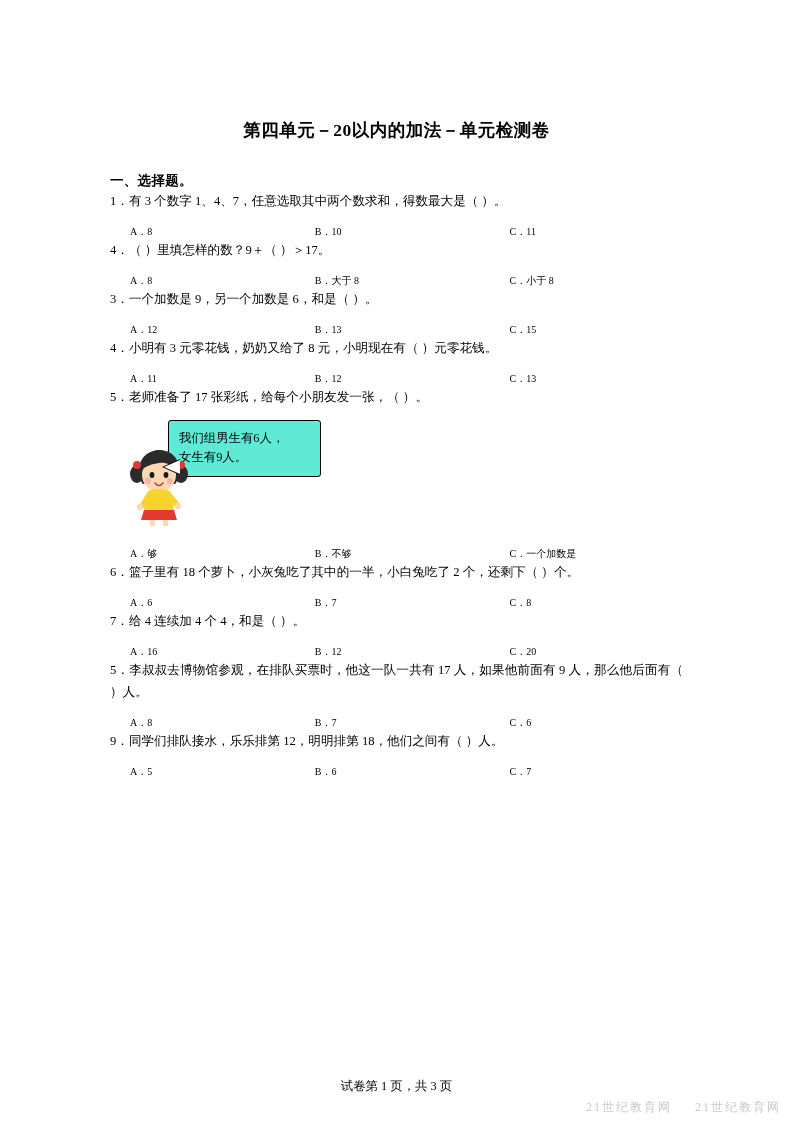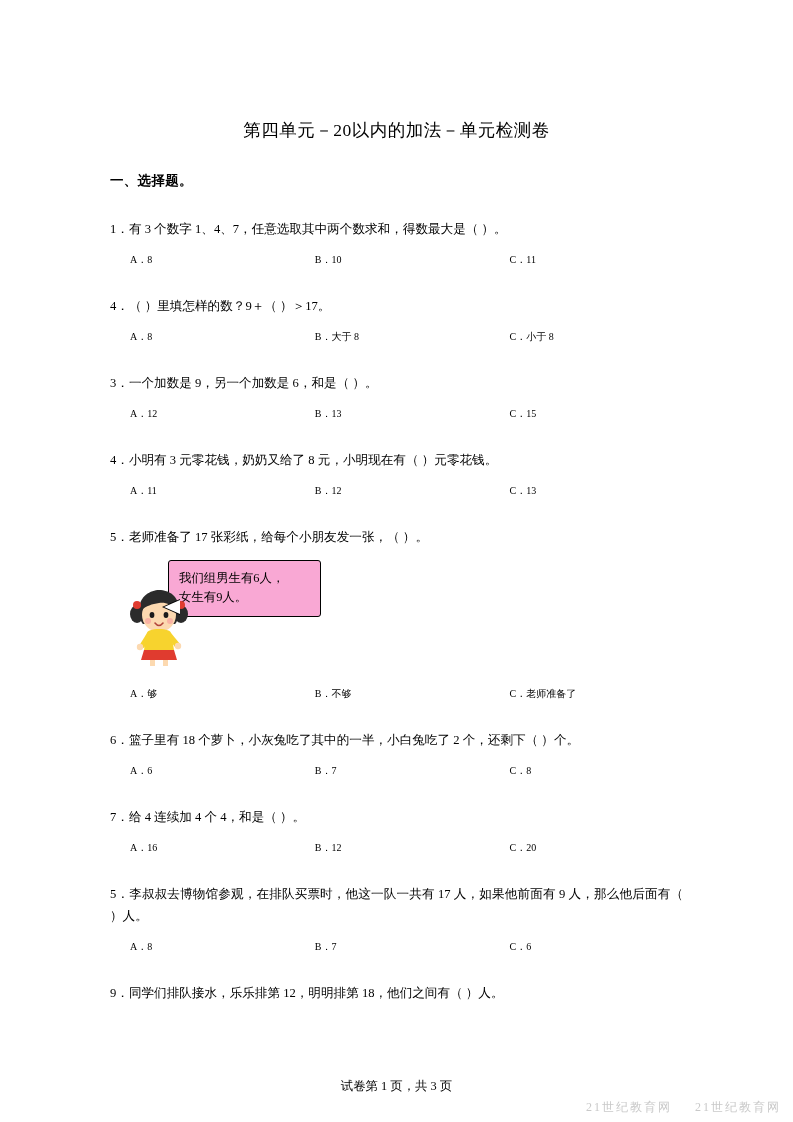--- a/index.html
+++ b/index.html
@@ -20,32 +20,32 @@
     left: 0; top: 0;
     width: 793px;
     height: 1122px;
     box-sizing: border-box;
     padding: 0 110px;
   }
   .doc-title {
     margin-top: 118px;
     text-align: center;
     font-size: 17.5px;
-    font-weight: normal;
+    font-weight: bold;
     letter-spacing: 0.5px;
     font-family: "Liberation Serif", "DejaVu Serif", serif;
   }
   .section-head {
     margin-top: 30px;
     font-size: 13.5px;
     font-weight: bold;
     letter-spacing: 0.3px;
   }
   .q {
-    margin-top: 28px;
+    margin-top: 0;
     font-size: 12.6px;
     line-height: 1.75;
     text-align: justify;
   }
   .opts {
     margin-top: 13px;
     font-size: 10px;
     display: flex;
     width: 100%;
   }
@@ -62,21 +62,21 @@
     position: relative;
     height: 118px;
     margin-top: 8px;
   }
   .bubble {
     position: absolute;
     left: 58px;
     top: 4px;
     width: 132px;
     border: 1.3px solid #000;
-    background: #f9a8d4;
+    background: #5eead4;
     border-radius: 3px;
     padding: 8px 9px 8px 10px;
     font-size: 12.4px;
     line-height: 1.55;
   }
   .bubble-tail {
     position: absolute;
     left: 54px;
     top: 44px;
     width: 0; height: 0;
@@ -201,21 +201,21 @@
       <path d="M21 66 L51 66 L54 76 L18 76 Z" fill="#e03b2f"></path>
 
       <rect x="27" y="76" width="5" height="6" fill="#fcd9b0"></rect>
       <rect x="40" y="76" width="5" height="6" fill="#fcd9b0"></rect>
     </svg>
   </div>
 
   <div class="opts">
     <div class="opt">A．够</div>
     <div class="opt">B．不够</div>
-    <div class="opt">C．老师准备了</div>
+    <div class="opt">C．一个加数是</div>
   </div>
 
   <div class="q">6．篮子里有 18 个萝卜，小灰兔吃了其中的一半，小白兔吃了 2 个，还剩下（    ）个。</div>
   <div class="opts">
     <div class="opt">A．6</div>
     <div class="opt">B．7</div>
     <div class="opt">C．8</div>
   </div>
 
   <div class="q">7．给 4 连续加 4 个 4，和是（    ）。</div>
@@ -226,20 +226,25 @@
   </div>
 
   <div class="q">5．李叔叔去博物馆参观，在排队买票时，他这一队一共有 17 人，如果他前面有 9 人，那么他后面有（    ）人。</div>
   <div class="opts">
     <div class="opt">A．8</div>
     <div class="opt">B．7</div>
     <div class="opt">C．6</div>
   </div>
 
   <div class="q">9．同学们排队接水，乐乐排第 12，明明排第 18，他们之间有（    ）人。</div>
+  <div class="opts">
+    <div class="opt">A．5</div>
+    <div class="opt">B．6</div>
+    <div class="opt">C．7</div>
+  </div>
 
 
 </div>
 
 <div class="footer">试卷第 1 页，共 3 页</div>
 
 <div class="watermark">
   <span>21世纪教育网</span>
   <span>21世纪教育网</span>
 </div>

